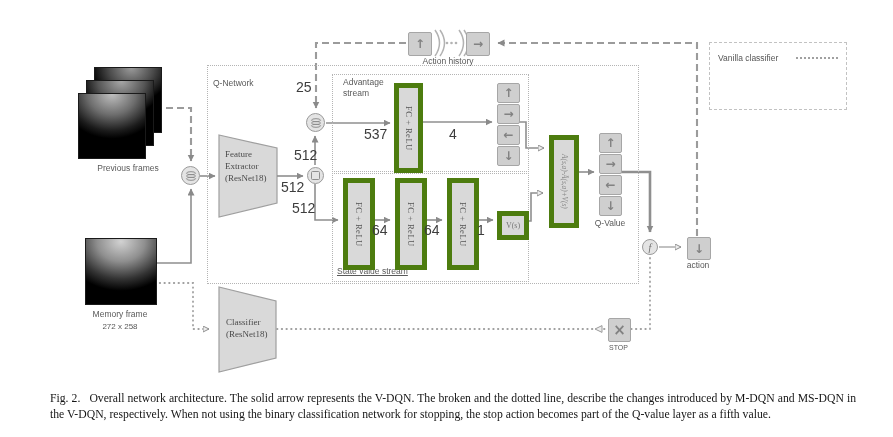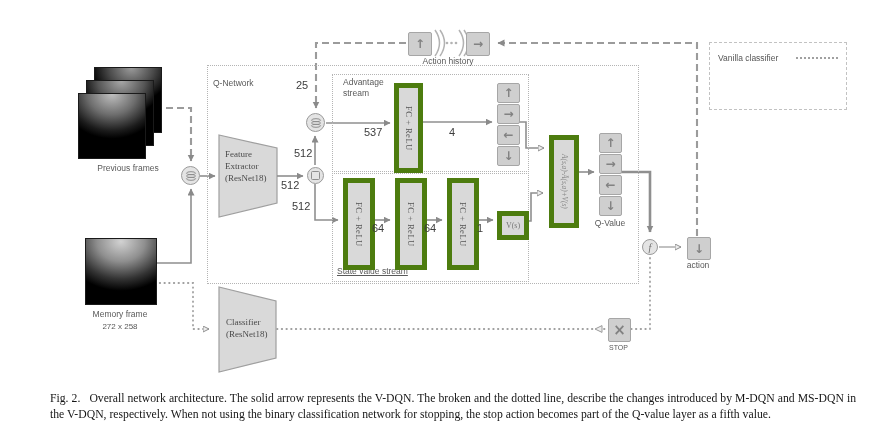--- a/index.html
+++ b/index.html
@@ -1,20 +1,20 @@
 <!DOCTYPE html>
 <html><head>
 <meta charset="utf-8">
 <style>
   html,body{margin:0;padding:0;background:#fff;}
   #canvas{position:relative;width:893px;height:437px;background:#ffffff;overflow:hidden;
           font-family:"Liberation Sans",sans-serif;}
   .abs{position:absolute;}
   .lbl{position:absolute;font-size:8.5px;color:#595959;line-height:10.5px;}
-  .dim{position:absolute;font-size:11px;color:#3d3d3d;}
+  .dim{position:absolute;font-size:14px;color:#3d3d3d;}
   .center{text-align:center;}
   .dotbox{position:absolute;border:1px dotted #b4b4b4;}
   .blk{position:absolute;background:#d9d9d9;border:5px solid #4d7c0f;display:flex;align-items:center;justify-content:center;}
   .vtext{writing-mode:vertical-rl;text-orientation:mixed;font-family:"Liberation Serif",serif;color:#555;font-size:8.5px;letter-spacing:.5px;}
   .sq{position:absolute;background:#cfcfcf;border:1px solid #a6a6a6;border-radius:2px;display:flex;align-items:center;justify-content:center;
       color:#828282;font-weight:700;font-size:12px;font-family:"DejaVu Sans",sans-serif;line-height:1;}
   .circ{position:absolute;background:#e4e4e4;border:1.4px solid #9a9a9a;border-radius:50%;display:flex;align-items:center;justify-content:center;box-sizing:border-box;}
   .us{position:absolute;border:1px solid #1a1a1a;}
   .serif{font-family:"Liberation Serif",serif;}
   .legend-row{display:flex;align-items:center;height:21px;padding:0 8px;}

